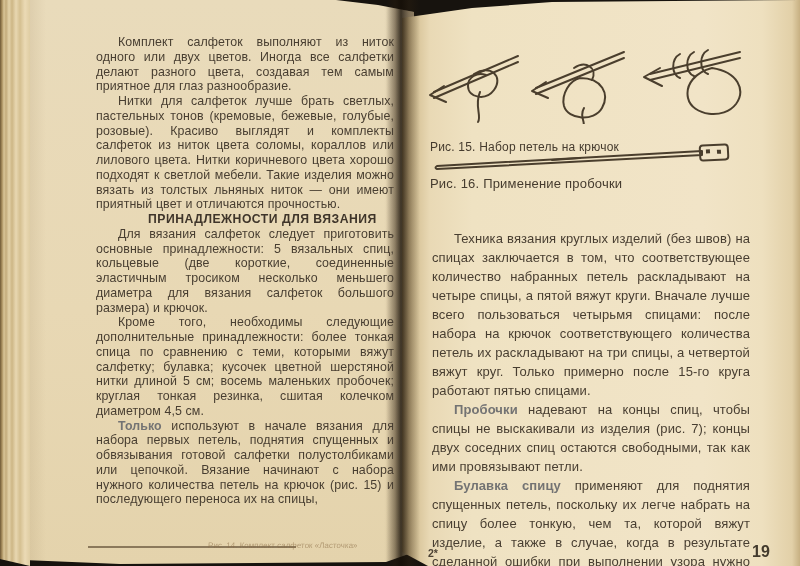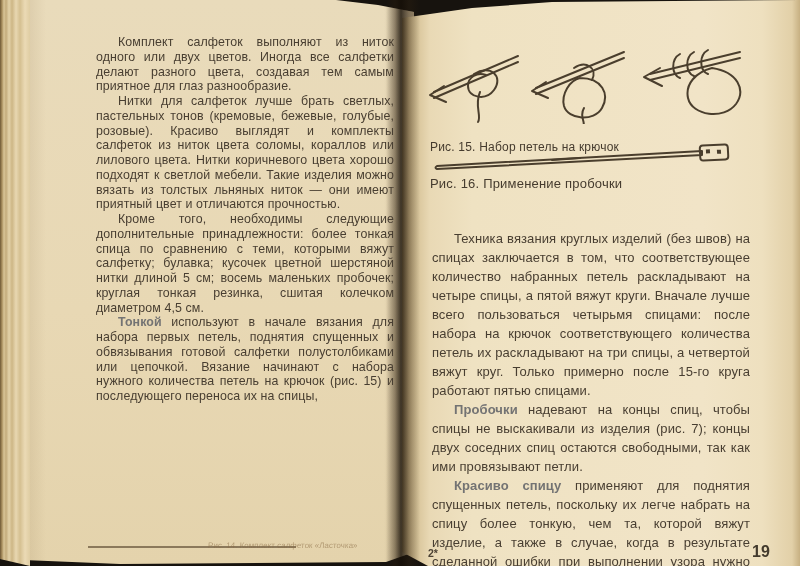--- a/index.html
+++ b/index.html
@@ -67,22 +67,24 @@
 <div id="book">
 
   <div id="left-page"></div>
   <div id="page-stack"></div>
   <div id="right-page"></div>
   <div id="spine-shadow"></div>
 
   <div id="left-text" class="ink">
     <p>Комплект салфеток выполняют из ниток одного или двух цветов. Иногда все салфетки делают разного цвета, создавая тем самым приятное для глаз разнообразие.</p>
     <p>Нитки для салфеток лучше брать светлых, пастельных тонов (кремовые, бежевые, голубые, розовые). Красиво выглядят и комплекты салфеток из ниток цвета соломы, кораллов или лилового цвета. Нитки коричневого цвета хорошо подходят к светлой мебели. Такие изделия можно вязать из толстых льняных ниток — они имеют приятный цвет и отличаются прочностью.</p>
+    <p id="left-heading">ПРИНАДЛЕЖНОСТИ ДЛЯ ВЯЗАНИЯ</p>
+    <p>Для вязания салфеток следует приготовить основные принадлежности: 5 вязальных спиц, кольцевые (две короткие, соединенные эластичным тросиком несколько меньшего диаметра для вязания салфеток большого размера) и крючок.</p>
     <p>Кроме того, необходимы следующие дополнительные принадлежности: более тонкая спица по сравнению с теми, которыми вяжут салфетку; булавка; кусочек цветной шерстяной нитки длиной 5 см; восемь маленьких пробочек; круглая тонкая резинка, сшитая колечком диаметром 4,5 см.</p>
-    <p><span class="lead">Тонкой</span><span> используют в начале вязания для набора первых петель, поднятия спущенных и обвязывания готовой салфетки полустолбиками или цепочкой. Вязание начинают с набора нужного количества петель на крючок (рис. 15) и последующего переноса их на спицы,</span></p>
+    <p><span class="lead">Только</span><span> используют в начале вязания для набора первых петель, поднятия спущенных и обвязывания готовой салфетки полустолбиками или цепочкой. Вязание начинают с набора нужного количества петель на крючок (рис. 15) и последующего переноса их на спицы,</span></p>
   </div>
 
   <div id="left-rule"></div>
   <div id="faint-cap">Рис. 14. Комплект салфеток «Ласточка»</div>
 
   <svg id="fig15-art" class="fig" viewBox="0 0 316 94">
     <g>
       <path d="M6,62 L90,26"></path>
         <path d="M6,68 L90,32"></path>
       <path d="M16,56 L2,65 L18,72"></path>
@@ -114,20 +116,20 @@
     <path d="M120,18 l28,-2"></path>
     <rect class="line" x="268" y="3" width="28" height="15" rx="3" transform="rotate(-3 282 10)"></rect>
     <rect class="solid" x="274" y="7" width="4" height="4" transform="rotate(-3 282 10)"></rect>
     <rect class="solid" x="285" y="8" width="4" height="4" transform="rotate(-3 282 10)"></rect>
   </svg>
   <div id="fig16-cap" class="fig">Рис. 16. Применение пробочки</div>
 
   <div id="right-text" class="ink">
     <p>Техника вязания круглых изделий (без швов) на спицах заключается в том, что соответствующее количество набранных петель раскладывают на четыре спицы, а пятой вяжут круги. Вначале лучше всего пользоваться четырьмя спицами: после набора на крючок соответствующего количества петель их раскладывают на три спицы, а четвертой вяжут круг. Только примерно после 15-го круга работают пятью спицами.</p>
     <p><span class="lead">Пробочки</span><span> надевают на концы спиц, чтобы спицы не выскакивали из изделия (рис. 7); концы двух соседних спиц остаются свободными, так как ими провязывают петли.</span></p>
-    <p><span class="lead">Красиво спицу</span><span> применяют для поднятия спущенных петель, поскольку их легче набрать на спицу более тонкую, чем та, которой вяжут изделие, а также в случае, когда в результате сделанной ошибки при выполнении узора нужно распустить несколько петель. Тонкой спицей удобно также пользоваться для провязывания трех петель вместе.</span></p>
+    <p><span class="lead">Булавка спицу</span><span> применяют для поднятия спущенных петель, поскольку их легче набрать на спицу более тонкую, чем та, которой вяжут изделие, а также в случае, когда в результате сделанной ошибки при выполнении узора нужно распустить несколько петель. Тонкой спицей удобно также пользоваться для провязывания трех петель вместе.</span></p>
     <p><span class="lead">Булавка</span><span> служит для перевода нескольких оставленных ранее петель (рис. 17) на основ-</span></p>
   </div>
 
   <div id="footer-mark">2*</div>
   <div id="page-number">19</div>
 
 </div>
 
 </body></html>

